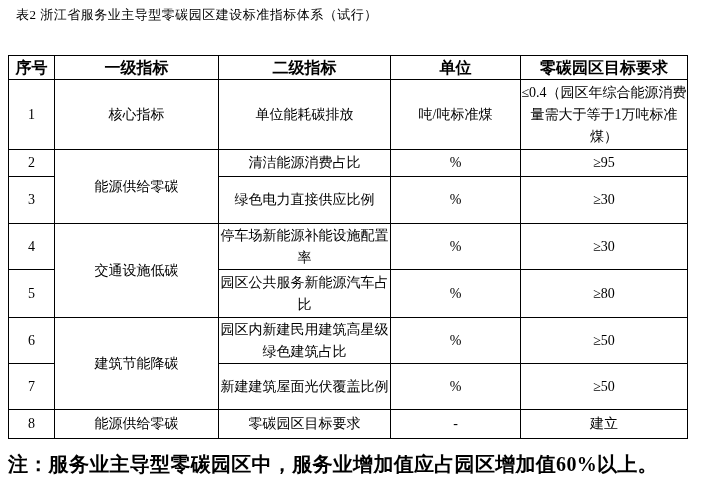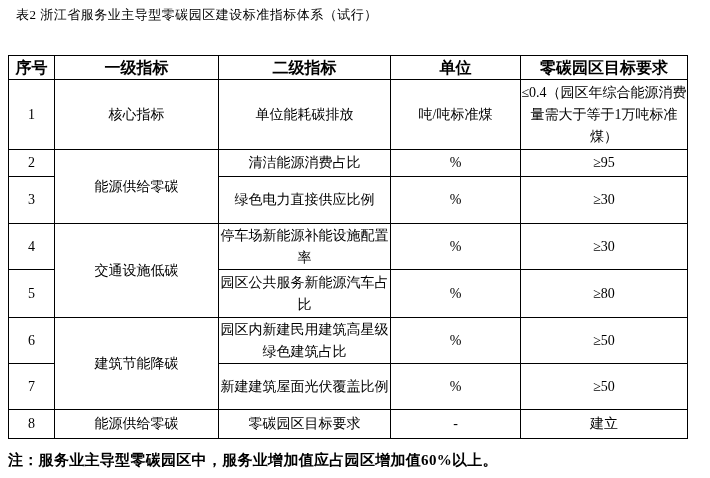--- a/index.html
+++ b/index.html
@@ -54,21 +54,21 @@
   tr.r3  { height: 47px; }
   tr.r4  { height: 46px; }
   tr.r5  { height: 48px; }
   tr.r6  { height: 46px; }
   tr.r7  { height: 46px; }
   tr.r8  { height: 29px; }
   .footnote {
     position: absolute;
     left: 8px;
     top: 451px;
-    font-size: 15px;
+    font-size: 20px;
     font-weight: bold;
     letter-spacing: 0.3px;
     white-space: nowrap;
   }
 </style>
 </head>
 <body>
 
 <div class="caption">表2 浙江省服务业主导型零碳园区建设标准指标体系（试行）</div>
 

